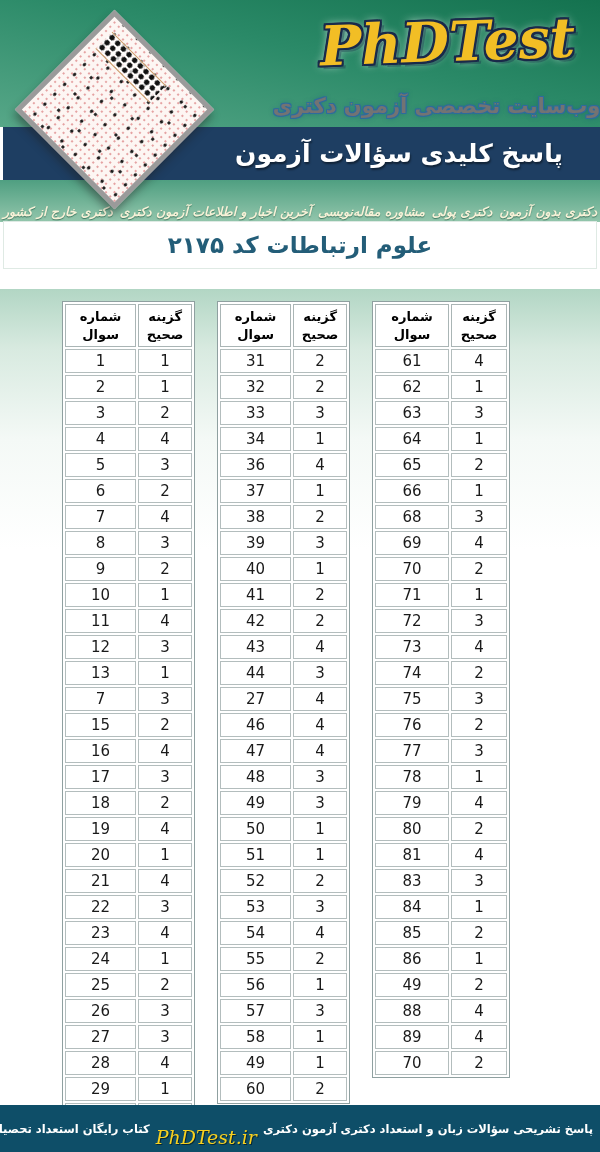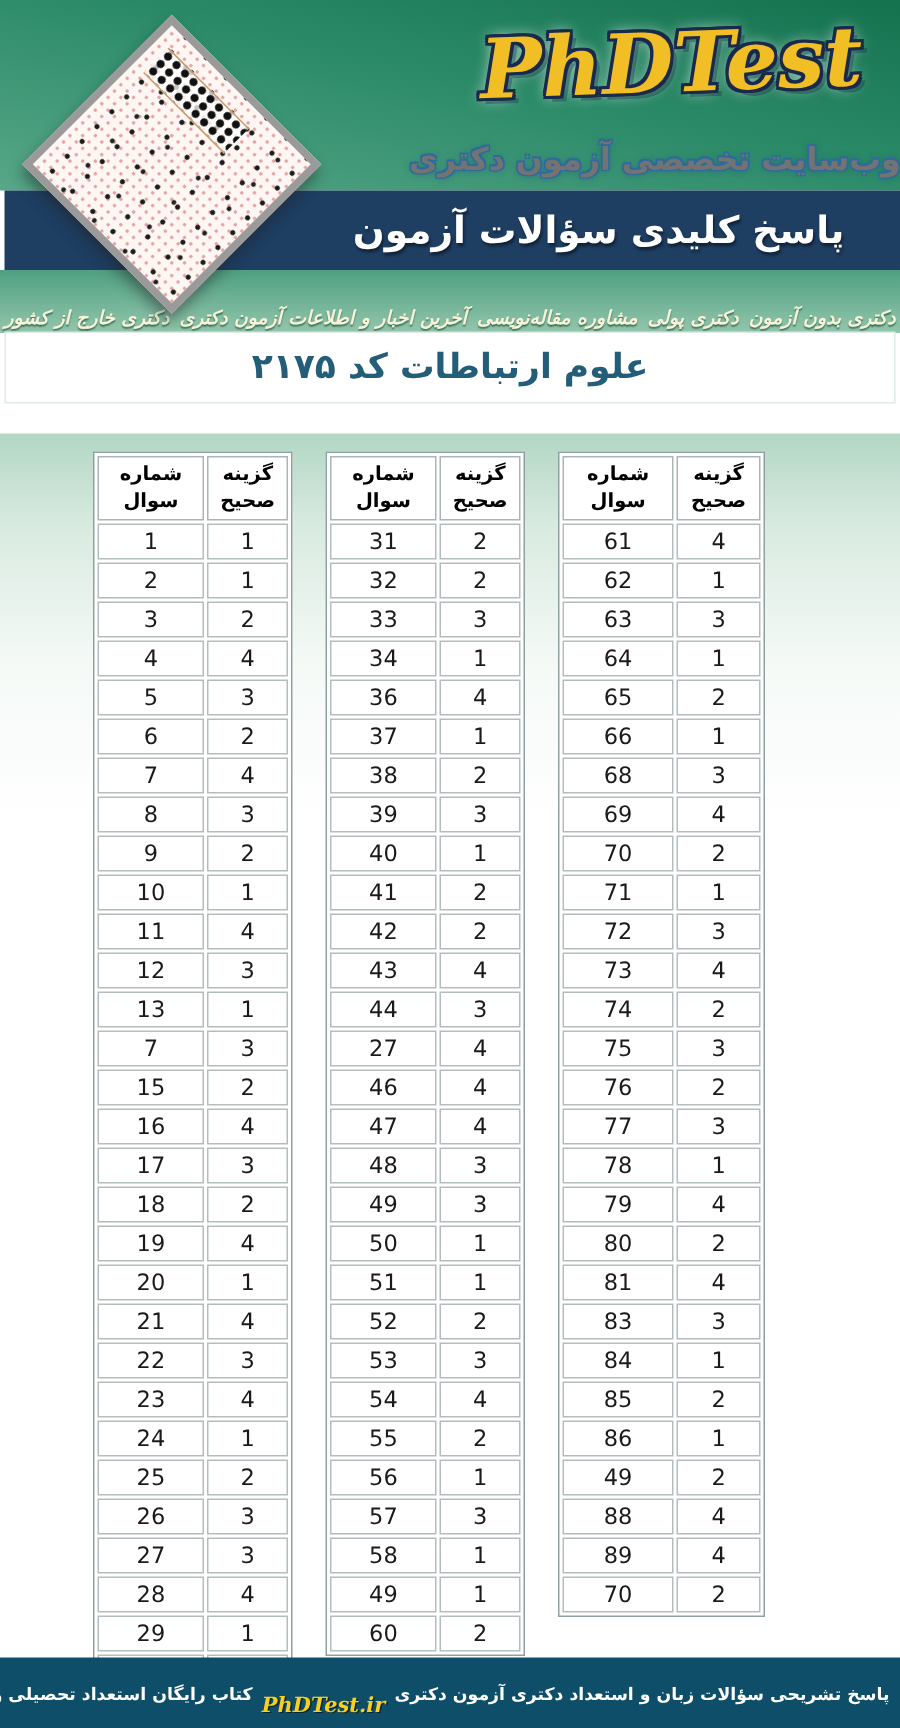--- a/index.html
+++ b/index.html
@@ -64,21 +64,21 @@
   .tbl-3{left:372px;width:138px;}
   .ans-table th{border:1px solid #aab5b5;font-size:13px;font-weight:bold;color:#000;
                 direction:rtl;white-space:pre-line;line-height:1.35;padding:3px 0;text-align:center;}
   .ans-table td{border:1px solid #b3bdbd;height:22px;padding:0;text-align:center;
                 font-size:15px;color:#1a1a1a;line-height:22px;}
   .ans-table col.c-q{width:57%;}
   .ans-table col.c-a{width:43%;}
 
   
   .foot-txt{color:#ffffff;font-size:11.5px;font-weight:bold;direction:rtl;white-space:nowrap;}
-  .foot-site{color:#f7d01f;font-size:14px;font-weight:bold;font-style:italic;
+  .foot-site{color:#f7d01f;font-size:19px;font-weight:normal;font-style:italic;
              font-family:"DejaVu Serif","Liberation Serif",serif;padding:0 6px;white-space:nowrap;
              text-shadow:1px 1px 0 rgba(0,0,0,.5);margin-top:17px;}
 </style>
 </head>
 <body>
 
 <div class="page">
 
   <div class="band-top"></div>
 

